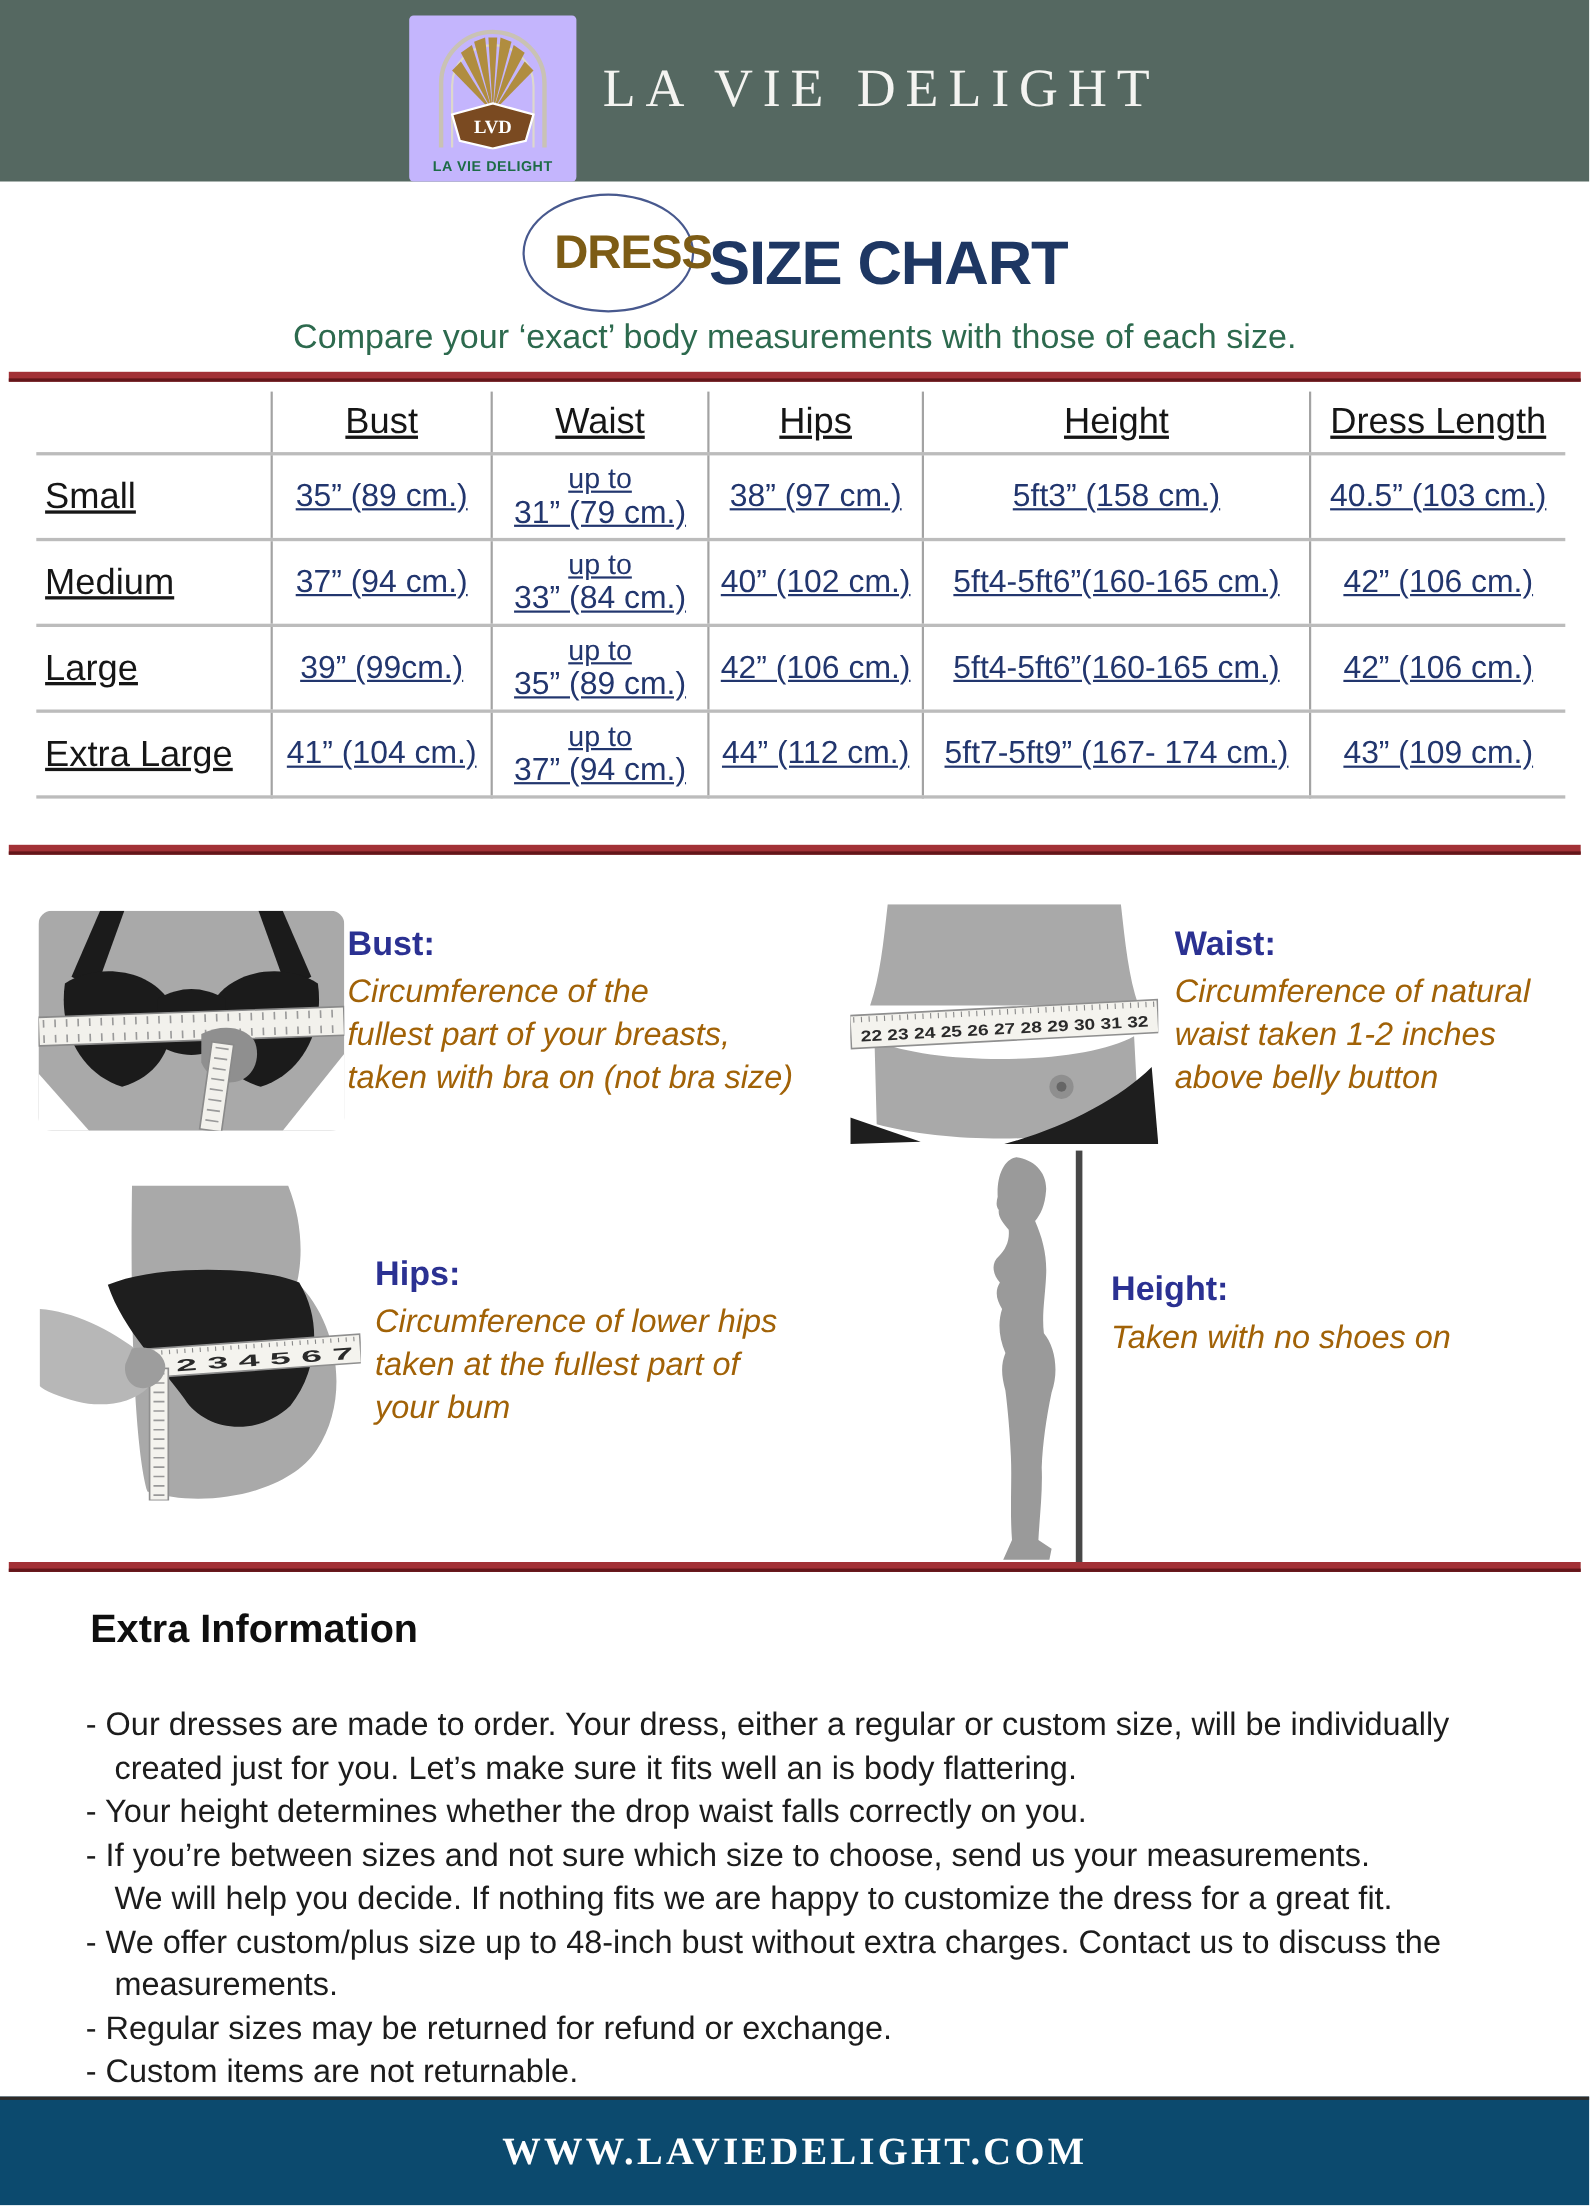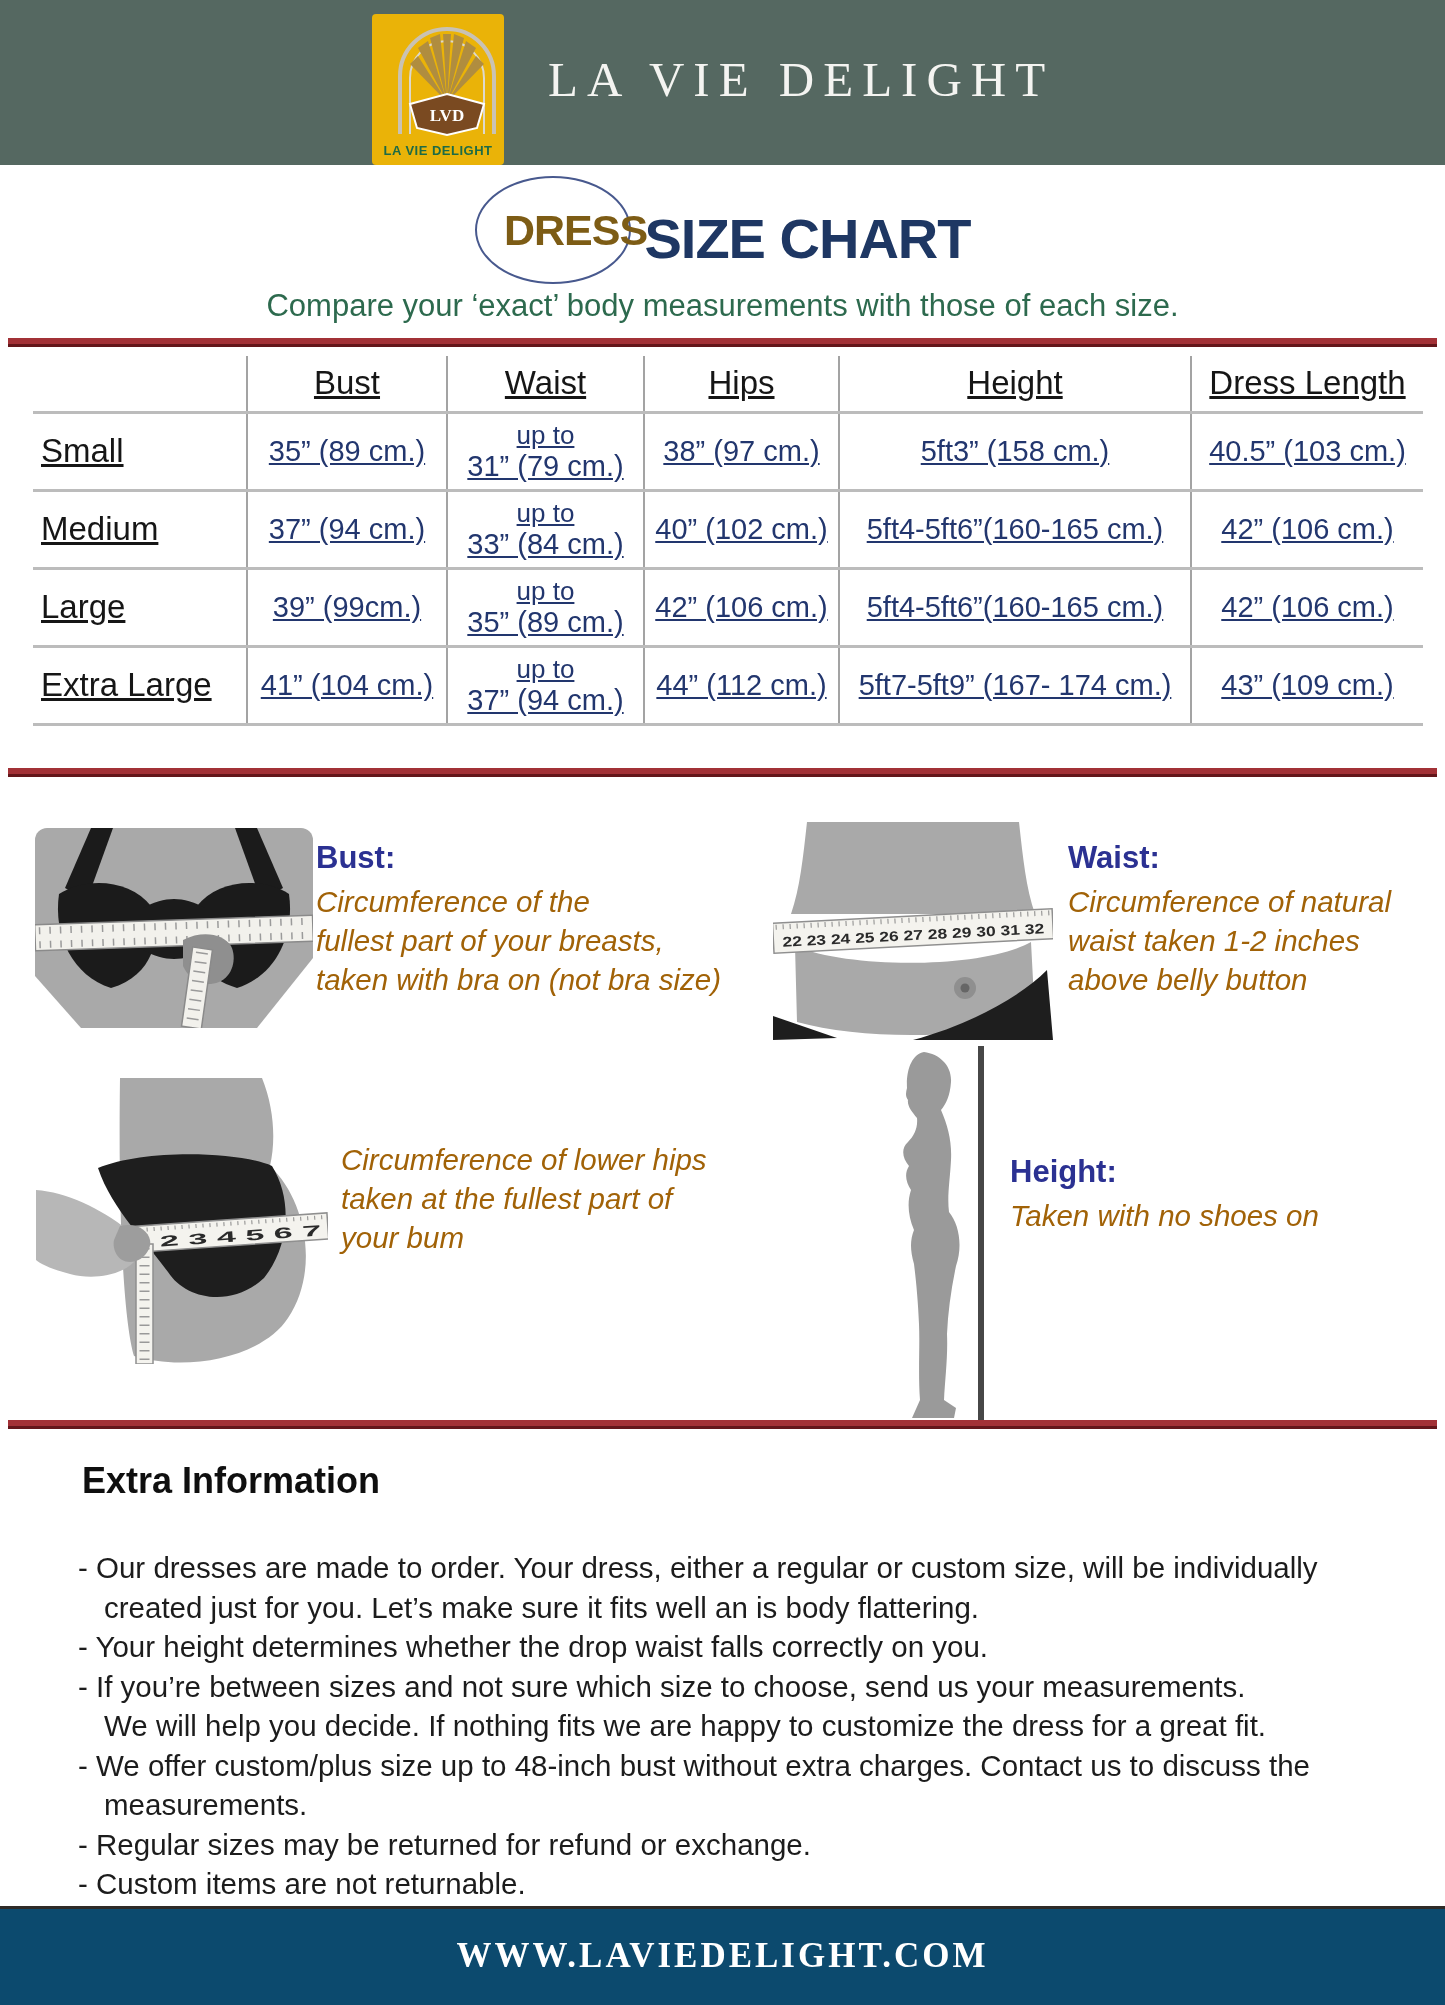--- a/index.html
+++ b/index.html
@@ -1,21 +1,21 @@
 <!DOCTYPE html>
 <html><head>
 <meta charset="utf-8">
 <style>
   html,body{margin:0;padding:0;background:#ffffff;}
   #page{position:relative;width:1445px;height:2005px;background:#ffffff;overflow:hidden;
         font-family:"Liberation Sans",sans-serif;color:#1b1b1b;}
 
   
   .header{position:absolute;left:0;top:0;width:1445px;height:165px;background:#556861;}
-  .logo-box{position:absolute;left:372px;top:14px;width:132px;height:151px;background:#eab308;
+  .logo-box{position:absolute;left:372px;top:14px;width:152px;height:151px;background:#c4b5fd;
             border-radius:4px;text-align:center;}
   .logo-caption{position:absolute;left:0;right:0;bottom:7px;font-size:13px;font-weight:bold;
                 color:#1d6b46;letter-spacing:.5px;}
   .brand-title{position:absolute;left:548px;top:0;height:165px;line-height:160px;
                font-family:"Liberation Serif",serif;font-size:49px;color:#f4f4f1;letter-spacing:9px;}
 
   
   .title-row{position:absolute;left:0;top:176px;width:1445px;display:flex;justify-content:center;
              align-items:center;gap:14px;}
   .dress-oval{width:152px;height:104px;border:2px solid#48598e;border-radius:50%;
@@ -234,20 +234,21 @@
         <line x1="90" y1="152" x2="288" y2="152" stroke="#888888" stroke-width="4" stroke-dasharray="1,6"></line>
         <text x="190" y="170" text-anchor="middle" font-size="15" font-weight="bold" fill="#2a2a2a" textLength="190" lengthAdjust="spacingAndGlyphs">1 2 3 4 5 6 7</text>
       </g>
       <rect x="100" y="172" width="17" height="120" fill="#f4f3ee" stroke="#8f8f8f" stroke-width="1.5"></rect>
       <line x1="108.5" y1="176" x2="108.5" y2="288" stroke="#999999" stroke-width="10" stroke-dasharray="1.5,7"></line>
       <path d="M0,118 C30,120 64,136 92,158 C104,166 106,180 98,190 C84,204 56,208 34,202 C18,198 4,192 0,188 Z" fill="#b7b7b7"></path>
       <path d="M84,154 C100,150 112,158 114,168 C116,178 106,190 94,190 C82,190 76,178 78,168 Z" fill="#9d9d9d"></path>
     </svg>
   </div>
   <div class="guide g-hips">
+    <h3>Hips:</h3>
     <p>Circumference of lower hips
 taken at the fullest part of
 your bum</p>
   </div>
 
   <div class="art a-height">
     <svg width="175" height="380" viewBox="0 0 175 380">
       <rect x="116" y="2" width="6" height="376" fill="#474747"></rect>
       <path fill="#9a9a9a" d="M62,8 C78,10 90,22 89,38 C88,52 84,60 79,66 C86,82 90,98 89,116
         C88,136 85,152 87,168 C97,180 101,202 94,222 C89,246 86,268 85,290 C86,312 83,336 82,356

